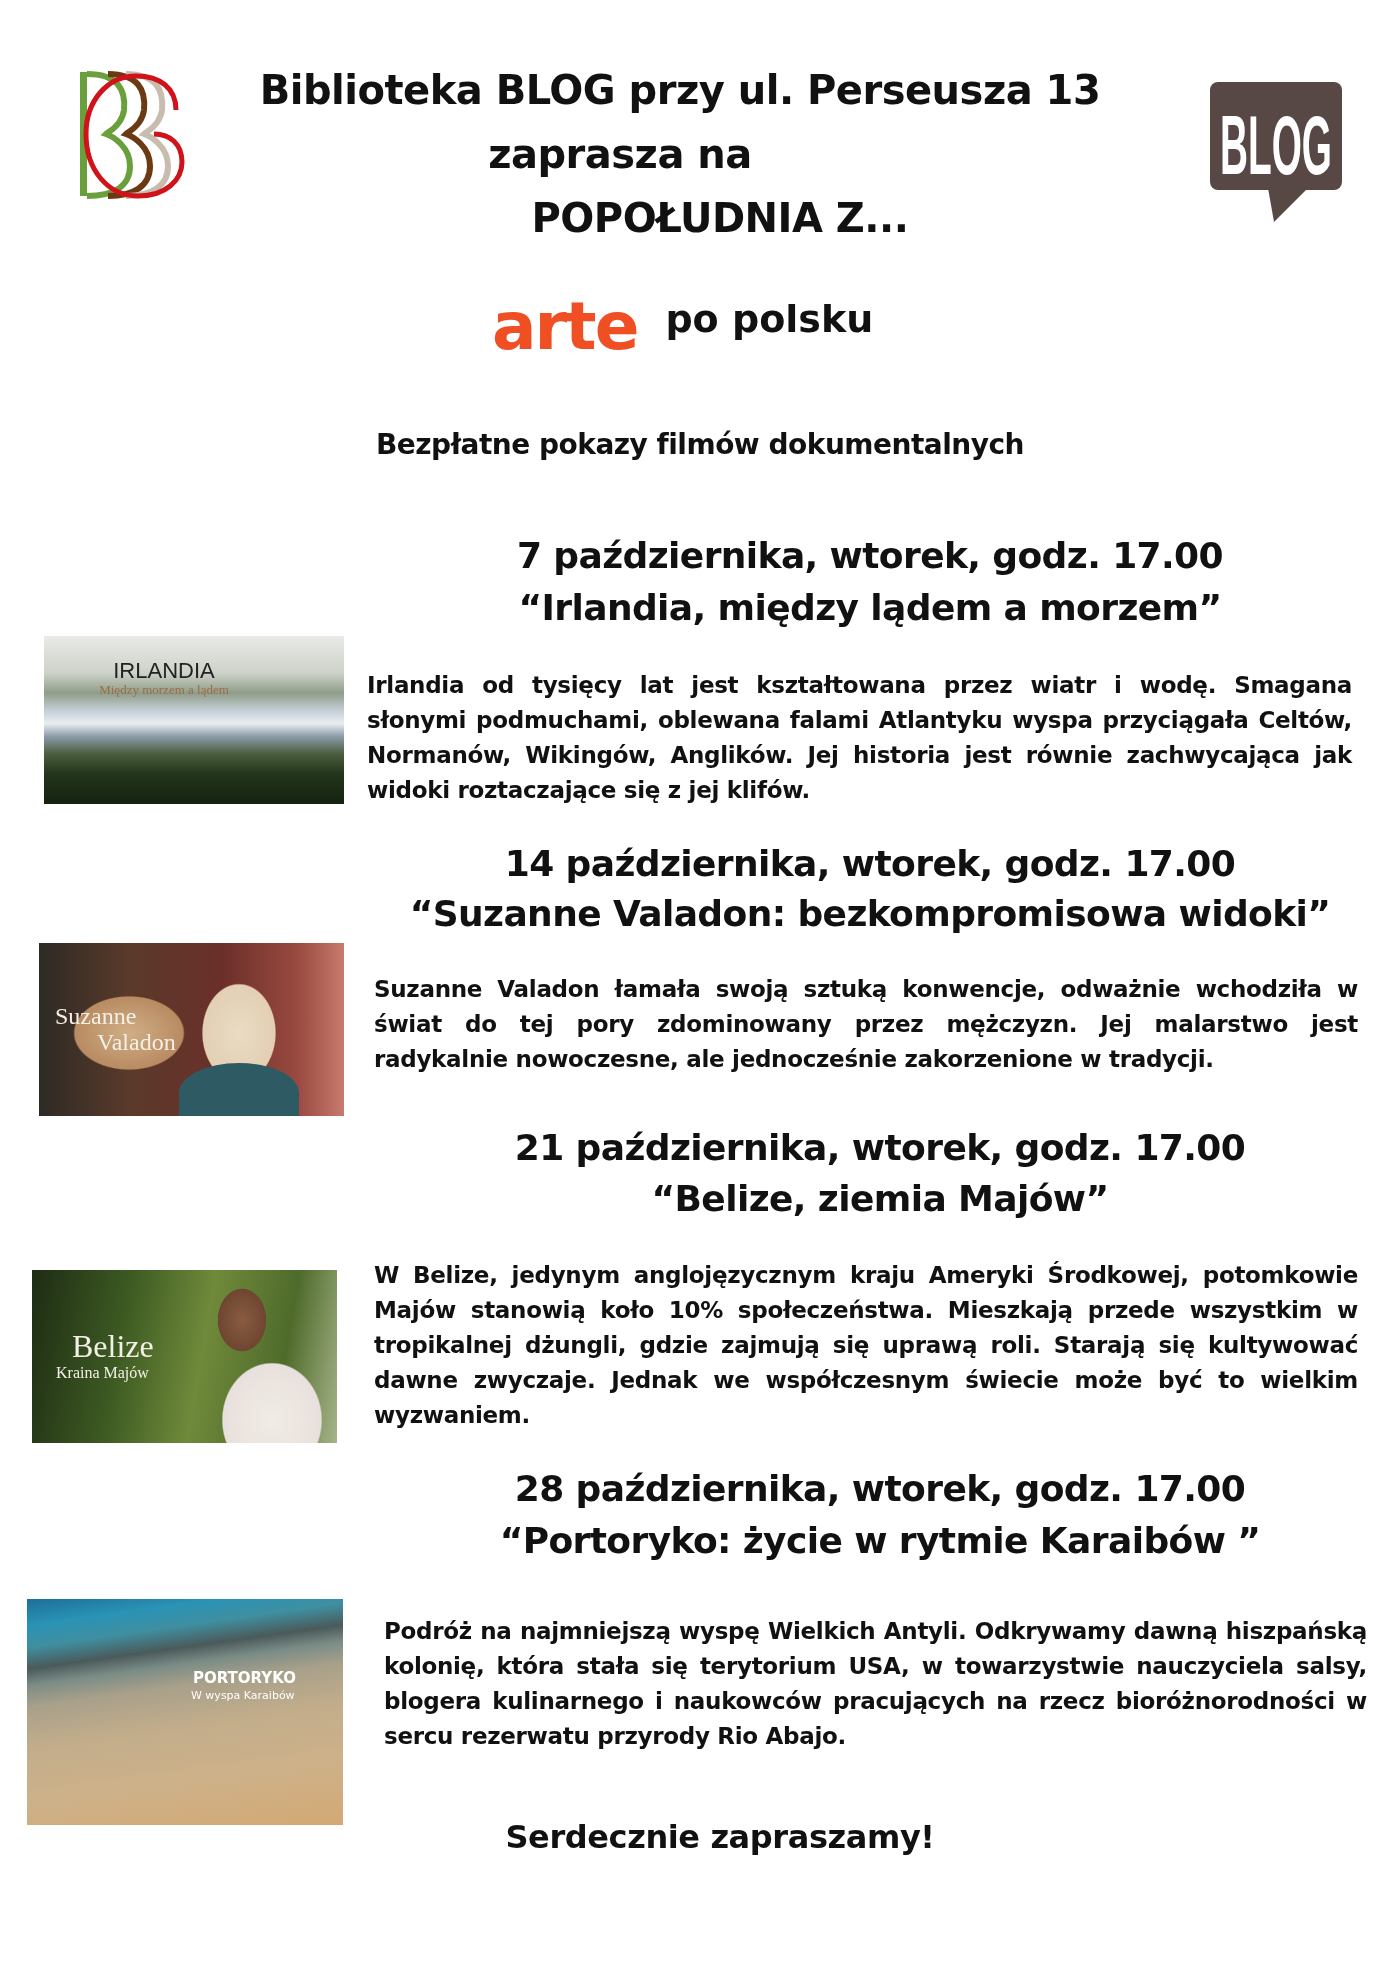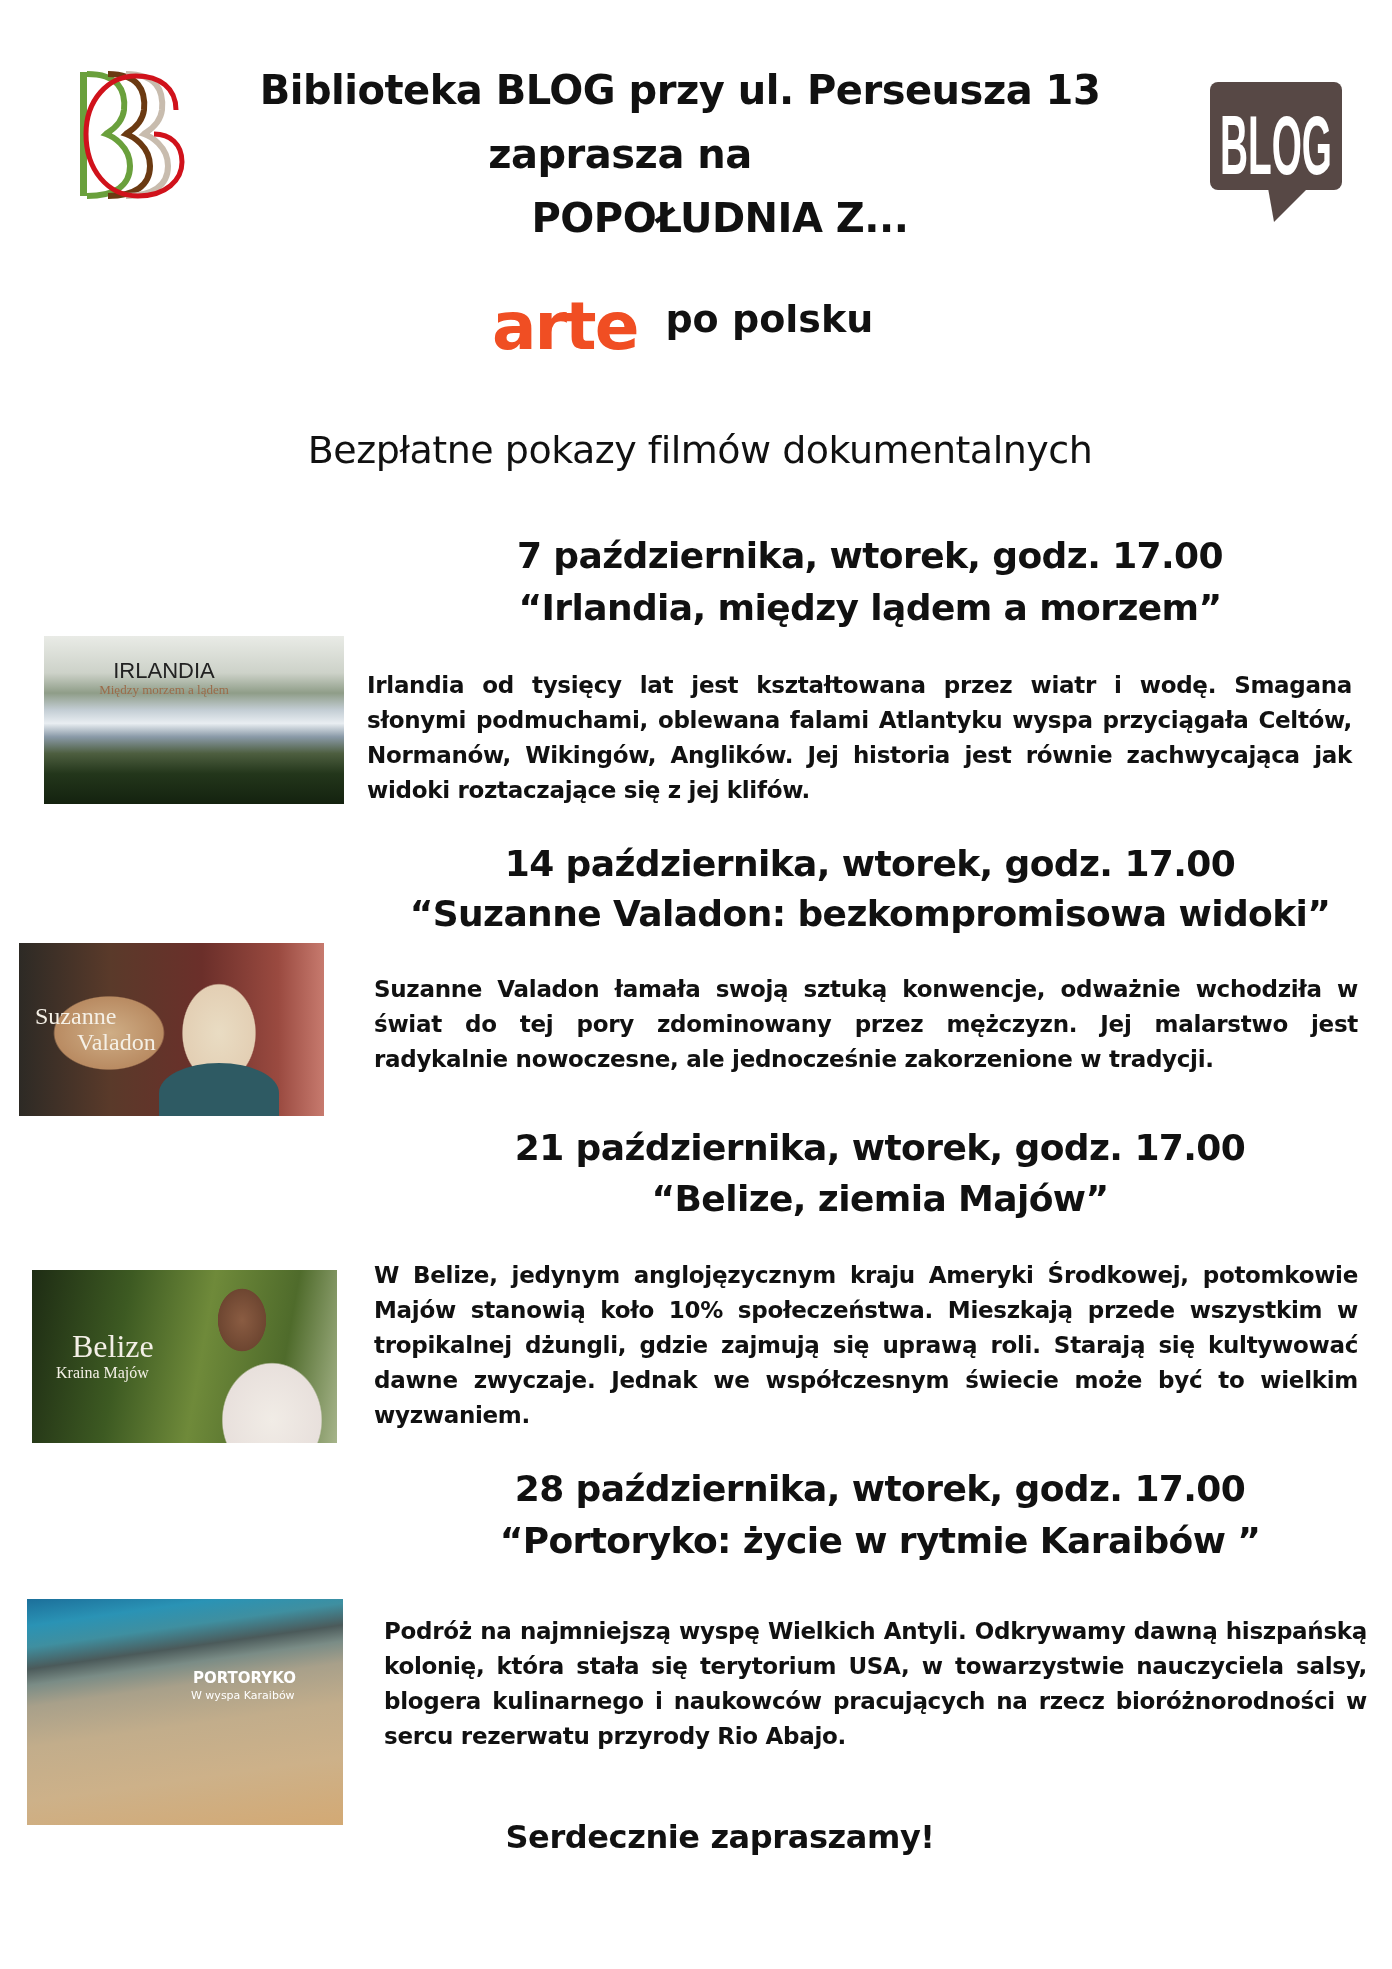--- a/index.html
+++ b/index.html
@@ -1,20 +1,20 @@
 <!DOCTYPE html>
 <html><head>
 <meta charset="utf-8">
 <style>
   html, body { margin:0; padding:0; background:#ffffff; }
   body { width:1392px; height:1969px; position:relative; overflow:hidden;
          font-family:"DejaVu Sans", "Liberation Sans", sans-serif; color:#111; }
   .abs { position:absolute; }
   .hdr { font-weight:bold; font-size:40px; line-height:64px; text-align:center; letter-spacing:-0.5px; }
-  .sub { font-weight:normal; font-size:38px; text-align:center; letter-spacing:-0.5px; }
+  .sub { font-weight:bold; font-size:28px; text-align:center; letter-spacing:-0.5px; }
   .date, .title { font-weight:bold; font-size:36px; text-align:center; letter-spacing:-0.6px; white-space:nowrap; }
   .desc { font-weight:bold; font-size:23px; line-height:35px; text-align:justify; letter-spacing:-0.3px; }
   .thumb { overflow:hidden; }
   .closing { font-weight:bold; font-size:32px; text-align:center; letter-spacing:-0.4px; }
   .arte { font-family:"DejaVu Sans", sans-serif; font-weight:bold; color:#f04e23; font-size:66px; letter-spacing:-2px; line-height:66px; }
   .popolsku { font-family:"DejaVu Sans", sans-serif; font-weight:bold; font-size:38px; color:#111; }
 </style>
 </head>
 <body>
 
@@ -50,21 +50,21 @@
 <div class="abs date" style="left:440px; top:535px; width:860px;">7 października, wtorek, godz. 17.00</div>
 <div class="abs title" style="left:440px; top:587px; width:860px;">“Irlandia, między lądem a morzem”</div>
 <div class="abs thumb" style="left:44px; top:636px; width:300px; height:168px; background:linear-gradient(180deg,#e9ebe6 0%,#cdd2c9 22%,#8f9d88 34%,#c3cdd4 44%,#e9eef2 52%,#8a9aa8 60%,#4d5e3f 70%,#23361b 82%,#14220f 100%);">
   <div class="abs" style="left:0; top:22px; width:240px; text-align:center; font-family:'Liberation Sans',sans-serif; font-size:22px; color:#222;">IRLANDIA</div>
   <div class="abs" style="left:0; top:46px; width:240px; text-align:center; font-family:'Liberation Serif',serif; font-size:13px; color:#9b6b4a;">Między morzem a lądem</div>
 </div>
 <div class="abs desc" style="left:367px; top:668px; width:985px;">Irlandia od tysięcy lat jest kształtowana przez wiatr i wodę. Smagana słonymi podmuchami, oblewana falami Atlantyku wyspa przyciągała Celtów, Normanów, Wikingów, Anglików. Jej historia jest równie zachwycająca jak widoki roztaczające się z jej klifów.</div>
 
 <div class="abs date" style="left:400px; top:843px; width:940px;">14 października, wtorek, godz. 17.00</div>
 <div class="abs title" style="left:390px; top:893px; width:960px;">“Suzanne Valadon: bezkompromisowa widoki”</div>
-<div class="abs thumb" style="left:19px; top:943px; width:305px; height:173px; background:radial-gradient(ellipse 60px 80px at 200px 90px,#e9dcc3 0%,#e3cfb4 60%,transparent 62%),radial-gradient(ellipse 90px 60px at 90px 90px,#cfae86 0%,#b98b62 60%,transparent 62%),linear-gradient(90deg,#2d2a25 0%,#5a3a2a 30%,#6b2f2a 60%,#9a4a40 85%,#c77a6e 100%);">
+<div class="abs thumb" style="left:39px; top:943px; width:305px; height:173px; background:radial-gradient(ellipse 60px 80px at 200px 90px,#e9dcc3 0%,#e3cfb4 60%,transparent 62%),radial-gradient(ellipse 90px 60px at 90px 90px,#cfae86 0%,#b98b62 60%,transparent 62%),linear-gradient(90deg,#2d2a25 0%,#5a3a2a 30%,#6b2f2a 60%,#9a4a40 85%,#c77a6e 100%);">
   <div class="abs" style="left:140px; top:120px; width:120px; height:60px; background:#2e5a63; border-radius:50% 50% 0 0;"></div>
   <div class="abs" style="left:16px; top:60px; font-family:'Liberation Serif',serif; font-size:24px; color:#f5f0e6;">Suzanne</div>
   <div class="abs" style="left:58px; top:86px; font-family:'Liberation Serif',serif; font-size:24px; color:#f5f0e6;">Valadon</div>
 </div>
 <div class="abs desc" style="left:374px; top:972px; width:984px;">Suzanne Valadon łamała swoją sztuką konwencje, odważnie wchodziła w świat do tej pory zdominowany przez mężczyzn. Jej malarstwo jest radykalnie nowoczesne, ale jednocześnie zakorzenione w tradycji.</div>
 
 <div class="abs date" style="left:440px; top:1127px; width:880px;">21 października, wtorek, godz. 17.00</div>
 <div class="abs title" style="left:440px; top:1178px; width:880px;">“Belize, ziemia Majów”</div>
 <div class="abs thumb" style="left:32px; top:1270px; width:305px; height:173px; background:radial-gradient(ellipse 70px 80px at 240px 150px,#f1ece6 0%,#e8e0dc 70%,transparent 72%),radial-gradient(ellipse 34px 44px at 210px 50px,#8a5c42 0%,#6e4631 70%,transparent 72%),linear-gradient(100deg,#1e2c14 0%,#3d5a22 30%,#6f8a3a 55%,#4f6b2b 80%,#a6b48a 100%);">
   <div class="abs" style="left:40px; top:58px; font-family:'Liberation Serif',serif; font-size:32px; color:#f3efe6;">Belize</div>

